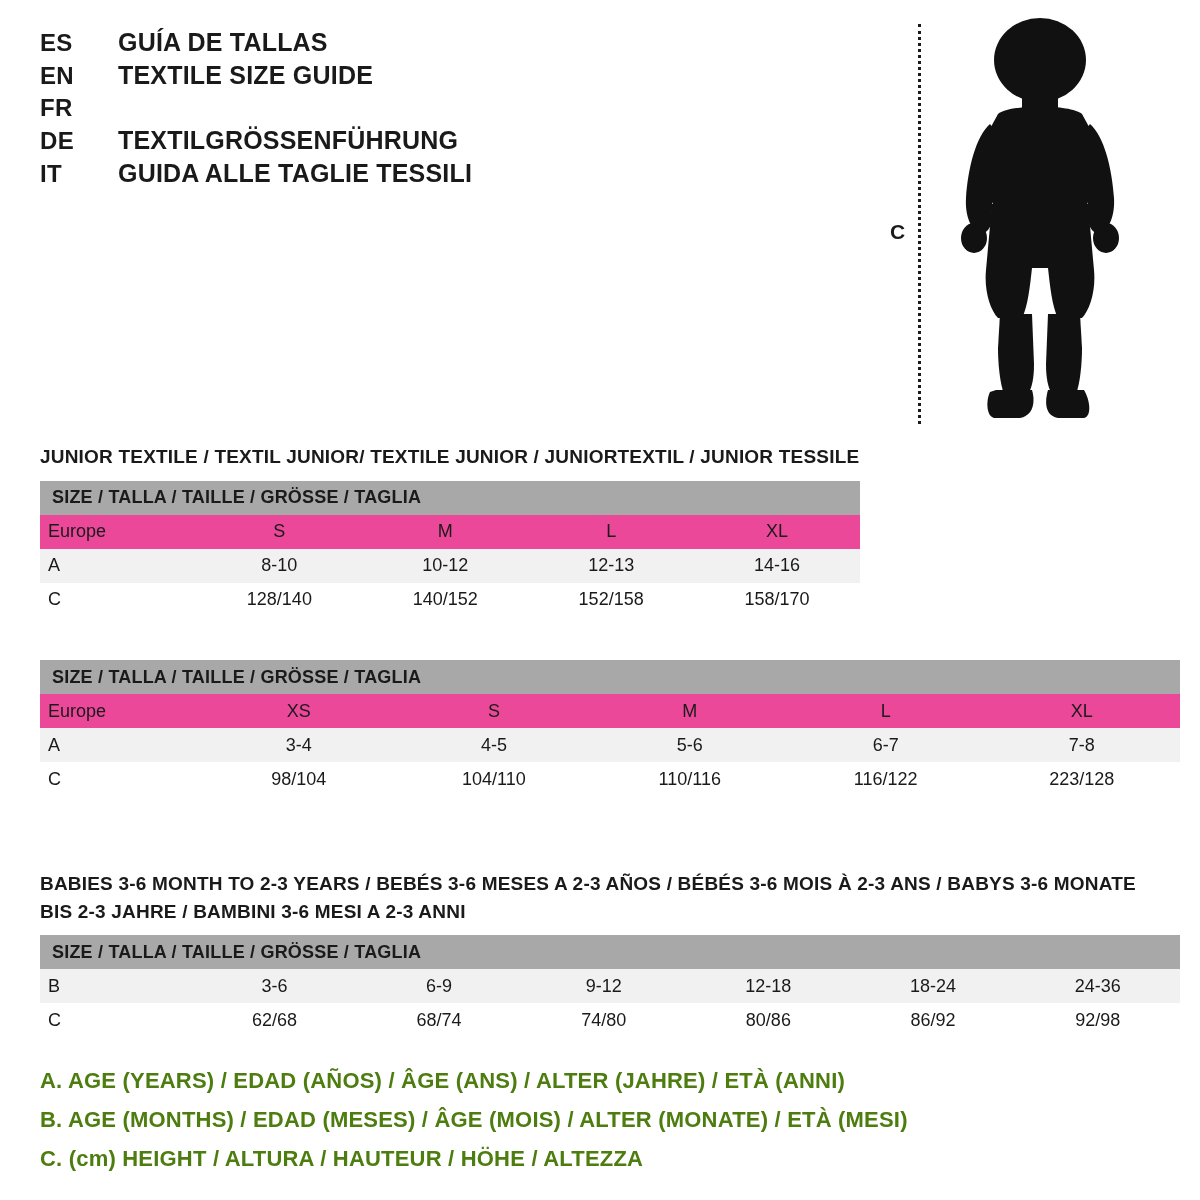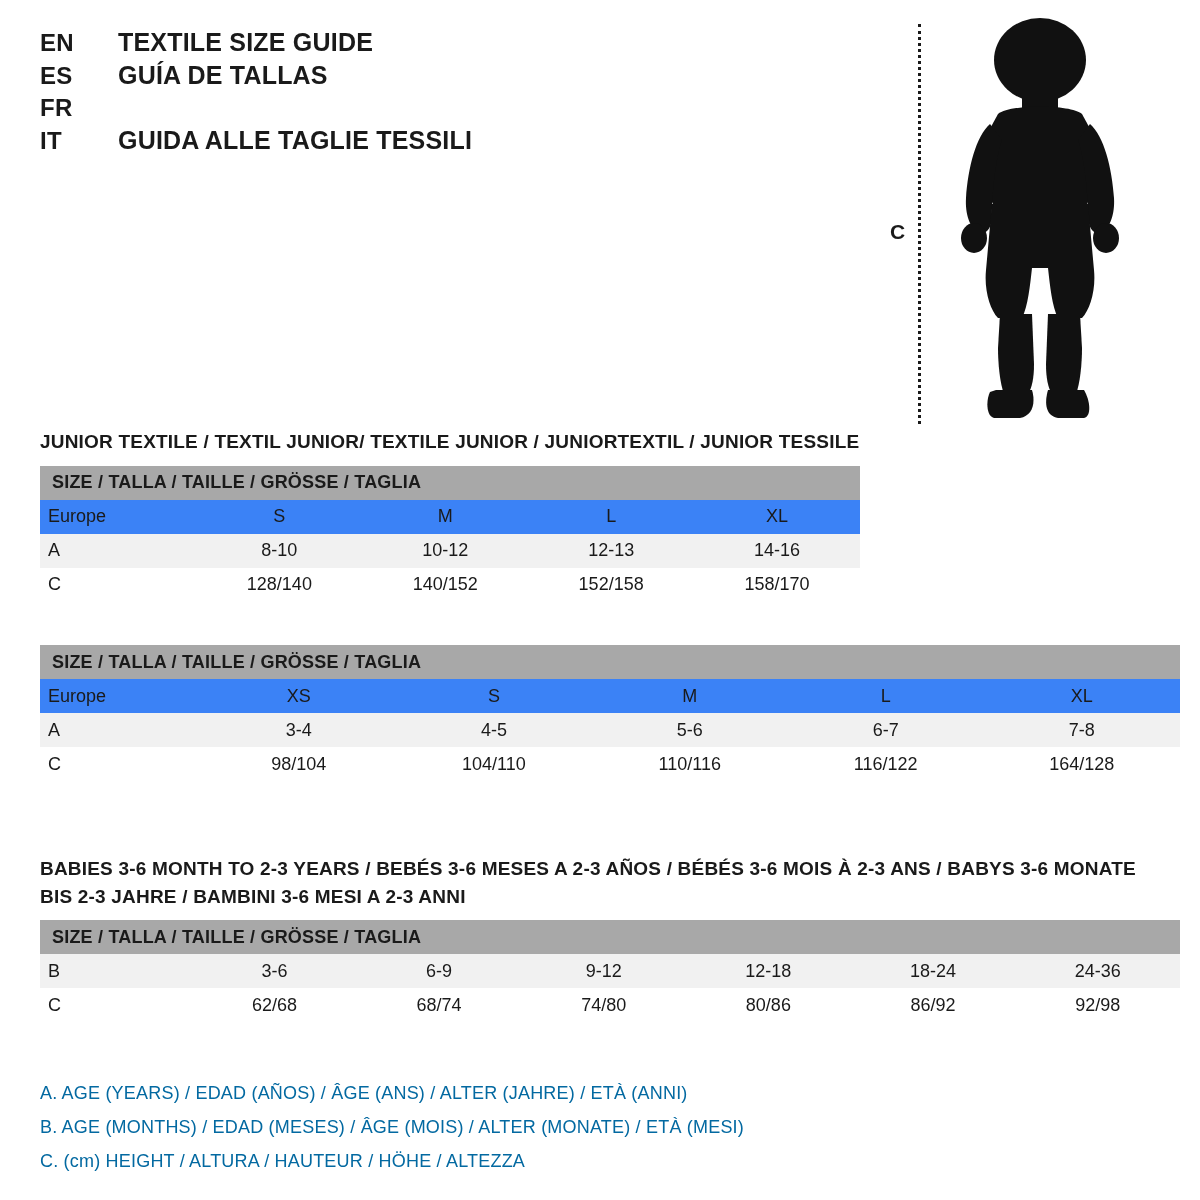--- a/index.html
+++ b/index.html
@@ -71,20 +71,21 @@
   .silhouette {
     position: absolute;
     left: 50px;
     top: 8px;
   }
 
   
   .section {
     position: absolute;
     left: 40px;
+    margin-top: 15px;
   }
   .section-title {
     font-size: 19px;
     font-weight: 700;
     letter-spacing: 0.2px;
     color: #1a1a1a;
     margin-bottom: 10px;
     line-height: 1.45;
     white-space: nowrap;
   }
@@ -99,63 +100,67 @@
     padding: 4px 12px;
     height: 26px;
   }
   .band-row td {
     background: #a8a8a8;
     font-weight: 700;
     font-size: 18px;
     padding-left: 8px;
     letter-spacing: 0.2px;
   }
-  .row-shade td { background: #3b82f6; }
+  .row-shade td { background: #ec4899; }
   .row-plain td { background: #ffffff; }
   .row-light td { background: #f1f1f1; }
   .cell-label {
     padding-left: 8px !important;
     text-align: left;
     font-weight: 400;
   }
   .cell-val {
     text-align: center;
     font-weight: 400;
   }
 
   
   .legend {
     position: absolute;
     left: 40px;
     bottom: 28px;
     width: 1000px;
   }
   .legend-line {
-    font-size: 18px;
-    font-weight: 400;
-    letter-spacing: 0.2px;
-    color: #0369a1;
+    font-size: 22px;
+    font-weight: 700;
+    letter-spacing: 0.2px;
+    color: #4d7c0f;
     margin-bottom: 13px;
   }
   .legend-line:last-child { margin-bottom: 0; }
 </style>
 </head>
 <body>
 
 <div class="header">
   <div class="title-row">
+    <span class="lang-code">ES</span>
+    <span class="title-text">GUÍA DE TALLAS</span>
+  </div>
+  <div class="title-row">
     <span class="lang-code">EN</span>
     <span class="title-text">TEXTILE SIZE GUIDE</span>
   </div>
   <div class="title-row">
-    <span class="lang-code">ES</span>
-    <span class="title-text">GUÍA DE TALLAS</span>
-  </div>
-  <div class="title-row">
     <span class="lang-code">FR</span>
+  </div>
+  <div class="title-row">
+    <span class="lang-code">DE</span>
+    <span class="title-text">TEXTILGRÖSSENFÜHRUNG</span>
   </div>
   <div class="title-row">
     <span class="lang-code">IT</span>
     <span class="title-text">GUIDA ALLE TAGLIE TESSILI</span>
   </div>
 </div>
 
 <div class="figure-area">
   <div class="measure-line"></div>
   <div class="measure-label">C</div>
@@ -239,21 +244,21 @@
       <td class="cell-val">5-6</td>
       <td class="cell-val">6-7</td>
       <td class="cell-val">7-8</td>
     </tr>
     <tr class="row-plain">
       <td class="cell-label">C</td>
       <td class="cell-val">98/104</td>
       <td class="cell-val">104/110</td>
       <td class="cell-val">110/116</td>
       <td class="cell-val">116/122</td>
-      <td class="cell-val">164/128</td>
+      <td class="cell-val">223/128</td>
     </tr>
   </tbody>
     </table>
 </div>
 
 <div class="section" style="top:855px; width:1120px;">
   <div class="section-title two-line">BABIES 3-6 MONTH TO 2-3 YEARS / BEBÉS 3-6 MESES A 2-3 AÑOS / BÉBÉS 3-6 MOIS À 2-3 ANS / BABYS 3-6 MONATE BIS 2-3 JAHRE / BAMBINI 3-6 MESI A 2-3 ANNI</div>
   <table class="size-table" style="width:1140px;">
     <tbody>
         <tr class="band-row">

